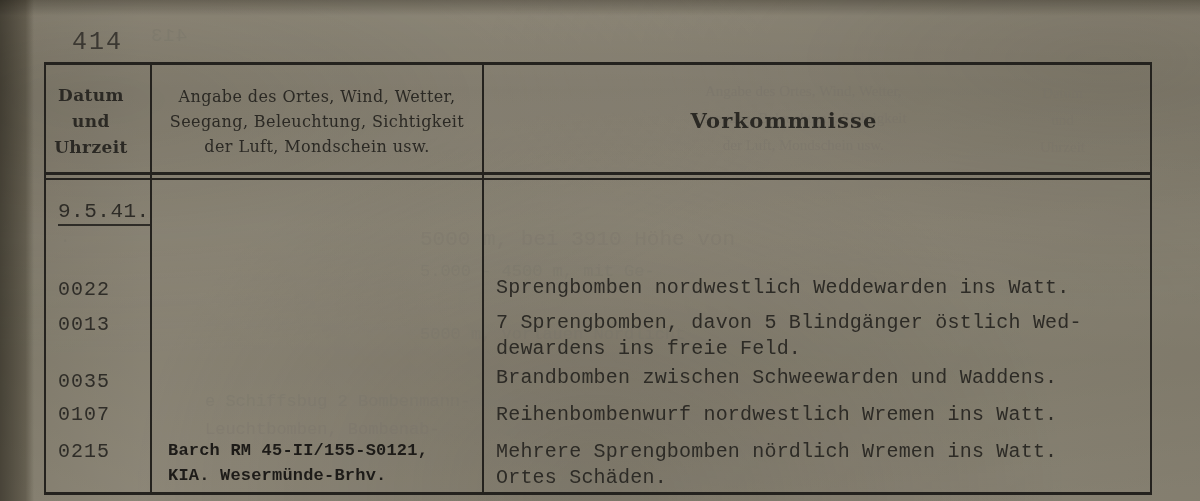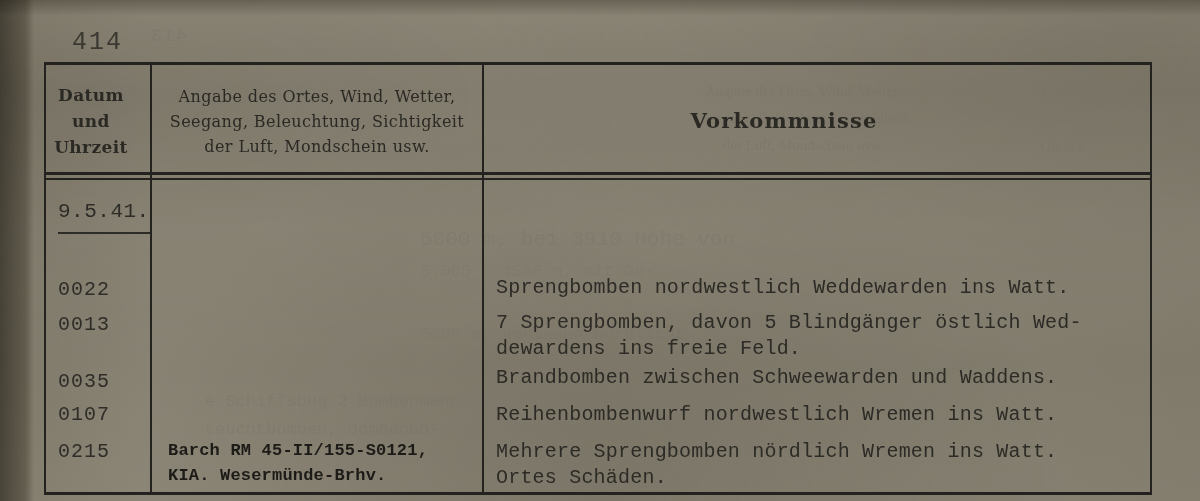--- a/index.html
+++ b/index.html
@@ -127,21 +127,21 @@
 
   
   #date-label {
     position: absolute;
     left: 58px;
     top: 200px;
     font-size: 21px;
     letter-spacing: 0.5px;
     color: #2e2c27;
     border-bottom: 2px solid #2e2c27;
-    padding-bottom: 9px;
+    padding-bottom: 1px;
   }
   .time {
     position: absolute;
     left: 58px;
     font-size: 20px;
     letter-spacing: 1px;
     color: #2f2d28;
   }
   .entry {
     position: absolute;

